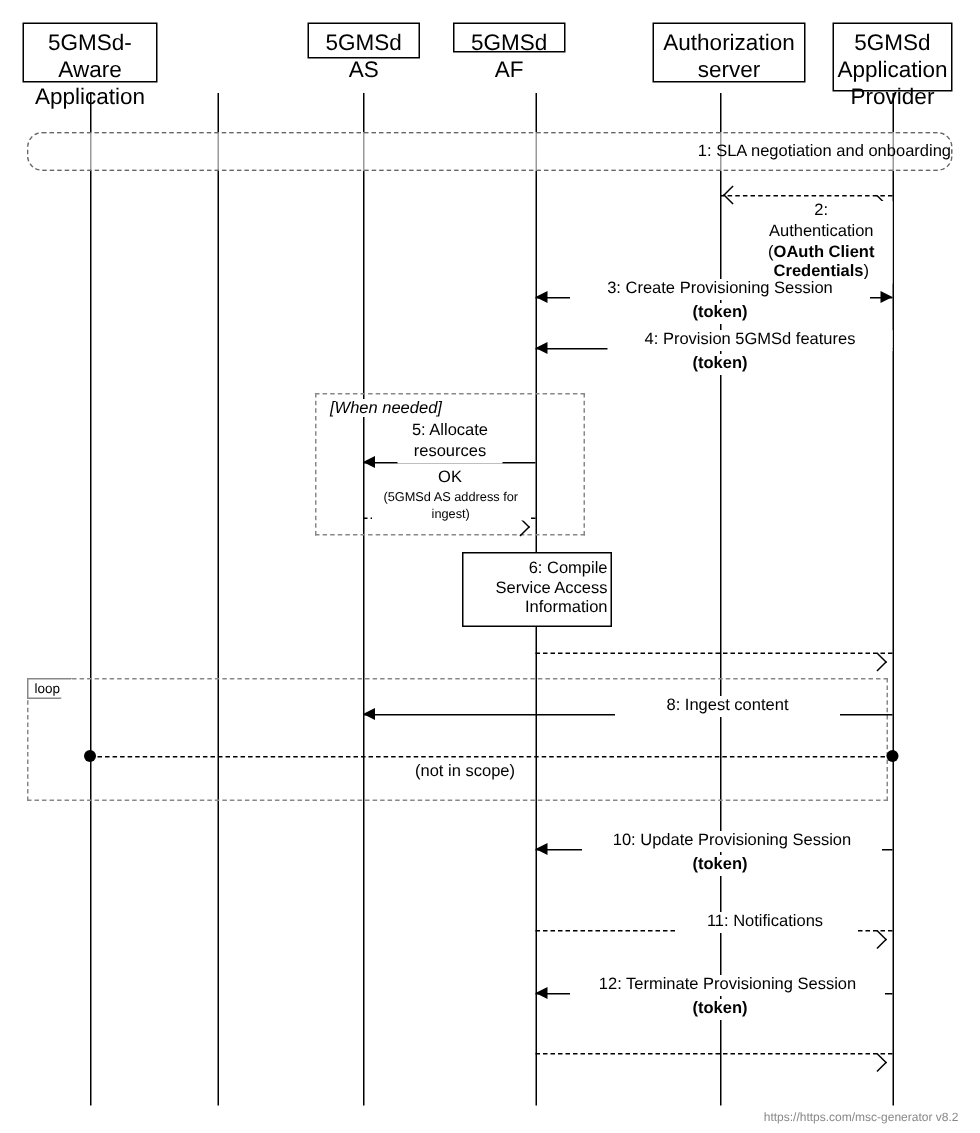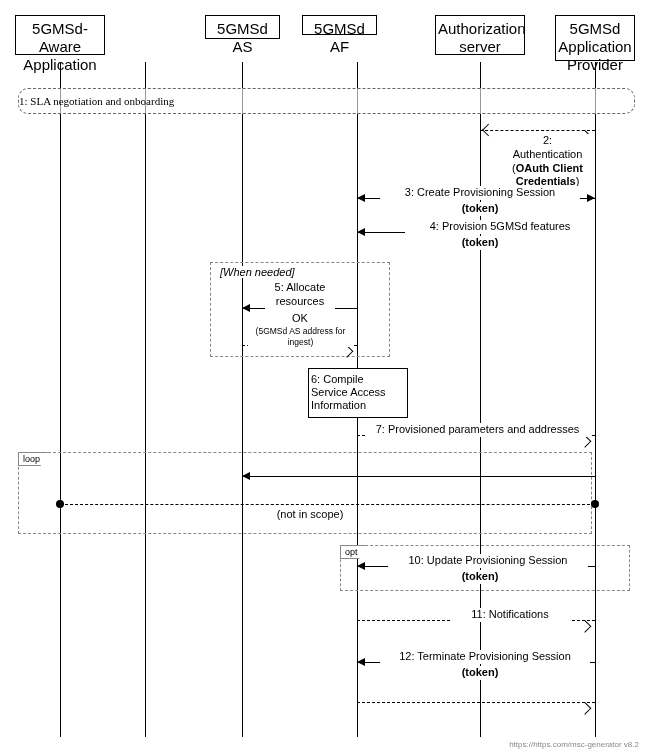--- a/index.html
+++ b/index.html
@@ -30,26 +30,25 @@
     position: absolute;
     width: 1px;
     background: #000;
     top: 52px;
     bottom: 8px;
   }
   .widebox {
     position: absolute;
     border: 1px dashed #666;
     border-radius: 10px;
-    text-align: left;
+    text-align: right;
     font-size: 11px;
     padding: 6px 0;
     box-sizing: border-box;
     background: rgba(255,255,255,0.6);
-    font-family: Liberation Serif, serif;
   }
   .msg {
     position: absolute;
     font-size: 11px;
     text-align: center;
     line-height: 1.25;
     background: #fff;
   }
   .arrow {
     position: absolute;
@@ -86,21 +85,21 @@
     border-right: none;
     font-size: 9px;
     padding: 1px 8px 1px 4px;
     background: #fff;
     clip-path: polygon(0 0, 100% 0, 75% 100%, 0 100%);
   }
   .notebox {
     position: absolute;
     border: 1px solid #000;
     background: #fff;
-    text-align: left;
+    text-align: right;
     font-size: 11px;
     padding: 4px 2px;
     box-sizing: border-box;
     line-height: 1.2;
   }
   .dot {
     position: absolute;
     width: 8px; height: 8px;
     background: #000;
     border-radius: 50%;
@@ -121,21 +120,21 @@
   .small { font-size: 8.5px; }
 </style>
 </head>
 <body>
 
 <div class="diagram">
 
   <div class="participant" style="left:5px;width:90px;height:40px">5GMSd-Aware<br>Application</div>
   <div class="participant" style="left:195px;width:75px;height:24px">5GMSd AS</div>
   <div class="participant" style="left:292px;width:75px;height:20px">5GMSd AF</div>
-  <div class="participant" style="left:425px;width:90px;height:40px">Authorization<br>server</div>
+  <div class="participant" style="left:425px;width:102px;height:40px">Authorization<br>server</div>
   <div class="participant" style="left:545px;width:80px;height:46px">5GMSd<br>Application<br>Provider</div>
 
   <div class="lifeline" style="left:50px"></div>
   <div class="lifeline" style="left:135px"></div>
   <div class="lifeline" style="left:232px"></div>
   <div class="lifeline" style="left:347px"></div>
   <div class="lifeline" style="left:470px"></div>
   <div class="lifeline" style="left:585px"></div>
 
   <div class="widebox" style="left:8px;top:78px;width:617px">
@@ -188,37 +187,34 @@
   </div>
 
   <div class="notebox" style="left:298px;top:358px;width:100px">
     <span>6: Compile</span><br>
     <span>Service Access</span><br>
     <span>Information</span>
   </div>
 
   <div class="arrow dashed" style="left:347px;top:425px;width:238px"></div>
   <div class="arrowhead-open-right" style="left:575px;top:425px"></div>
-  <div class="msg" style="left:355px;top:413px;width:225px">7: Provisioned parameters and addresses</div>
 
   <div class="frag" style="left:8px;top:442px;width:574px;height:82px">
     <div class="frag-label">loop</div>
   </div>
 
   <div class="arrow solid" style="left:232px;top:466px;width:353px"></div>
   <div class="arrowhead left-solid" style="left:232px;top:462px"></div>
+  <div class="msg" style="left:400px;top:454px;width:150px">8: Ingest content</div>
 
   <div class="arrow dashed" style="left:50px;top:494px;width:535px"></div>
   <div class="dot" style="left:46px;top:490px"></div>
   <div class="dot" style="left:581px;top:490px"></div>
   <div class="msg" style="left:255px;top:498px;width:90px">(not in scope)</div>
 
-  <div class="frag" style="left:330px;top:535px;width:290px;height:46px">
-    <div class="frag-label">opt</div>
-  </div>
 
   <div class="arrow solid" style="left:347px;top:556px;width:238px"></div>
   <div class="arrowhead left-solid" style="left:347px;top:552px"></div>
   <div class="msg" style="left:378px;top:544px;width:200px">10: Update Provisioning Session</div>
   <div class="msg" style="left:430px;top:560px;width:80px"><b>(token)</b></div>
 
   <div class="arrow dashed" style="left:347px;top:610px;width:238px"></div>
   <div class="arrowhead-open-right" style="left:575px;top:610px"></div>
   <div class="msg" style="left:440px;top:598px;width:120px">11: Notifications</div>
 

